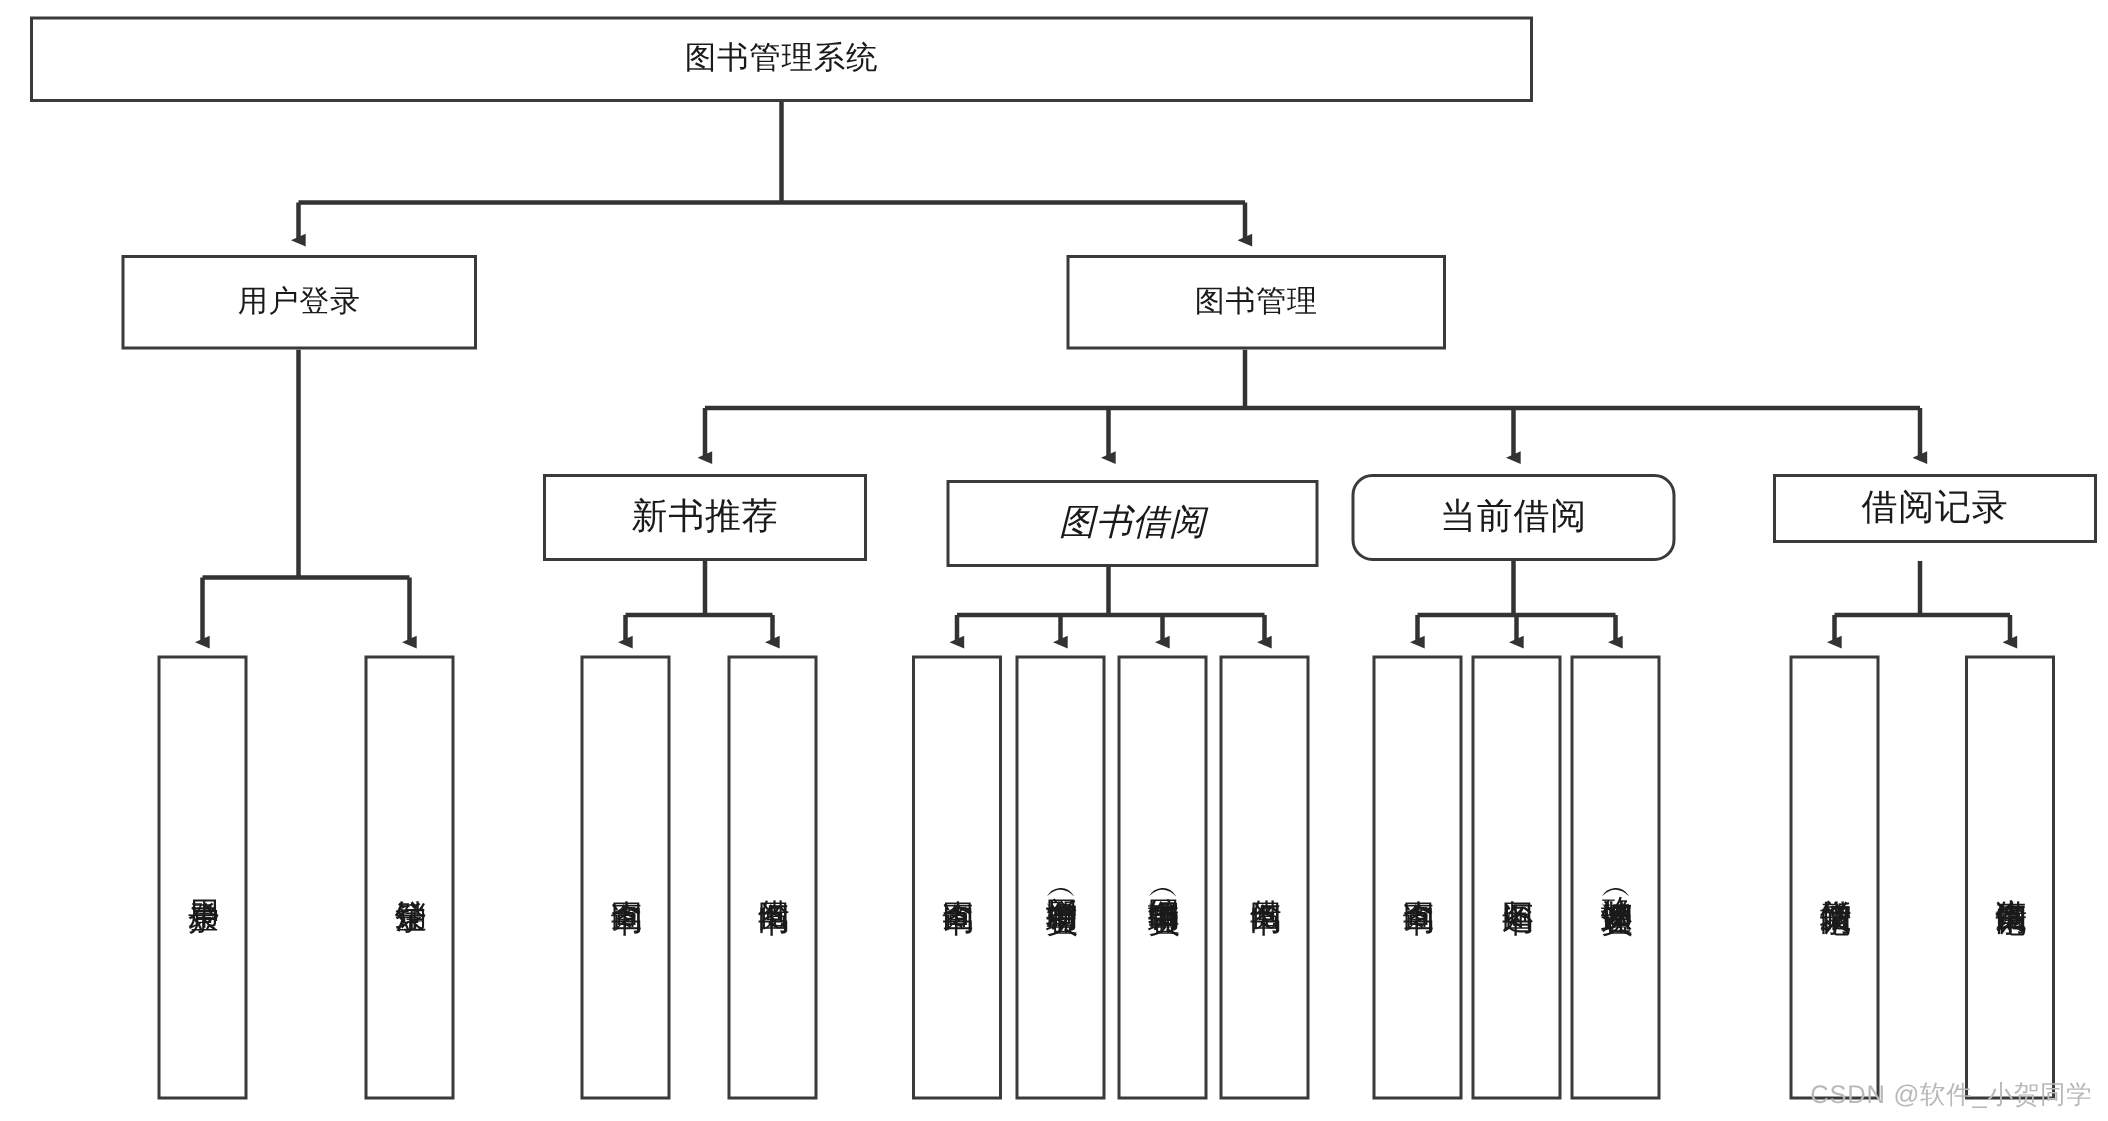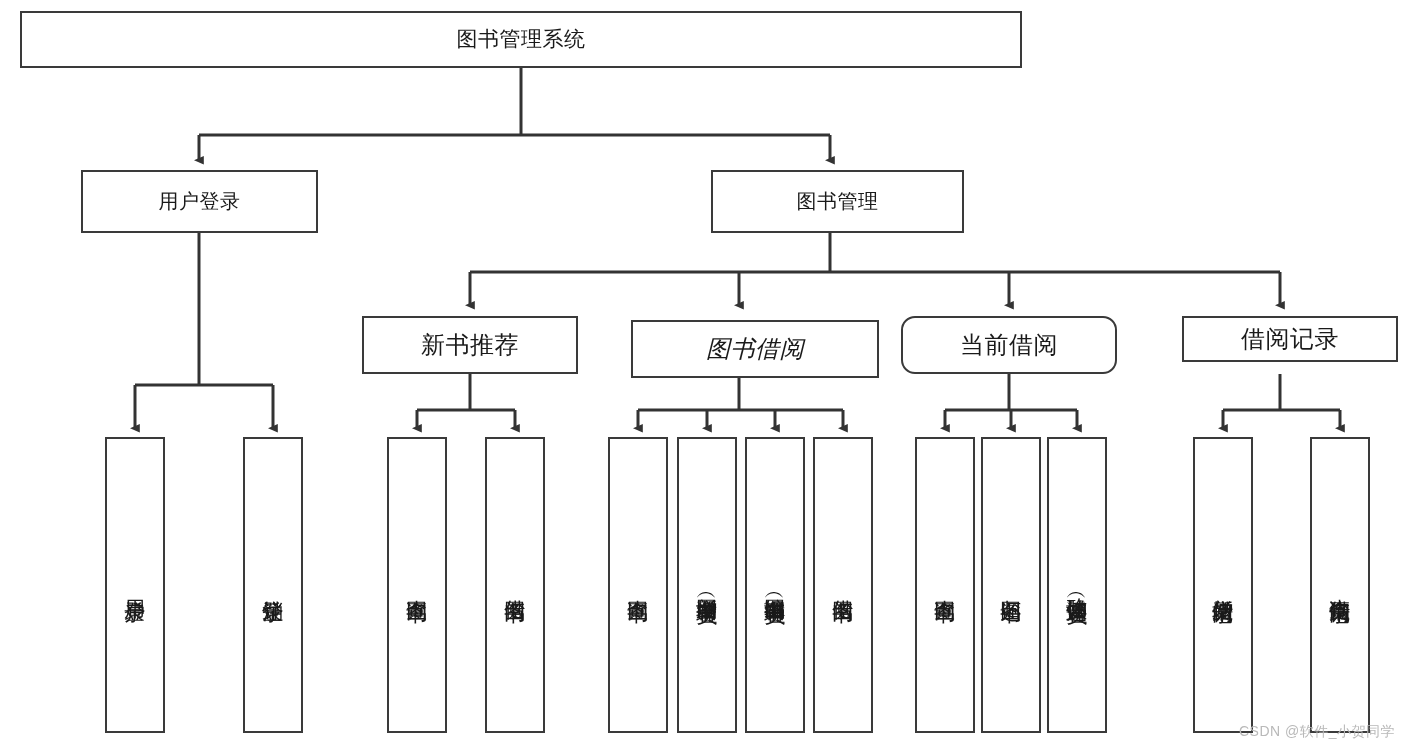--- a/index.html
+++ b/index.html
@@ -60,21 +60,21 @@
     text-orientation: upright;
     font-size: 21px;
     line-height: 1.12;
     letter-spacing: 1px;
     white-space: nowrap;
   }
   #watermark {
     position: absolute;
     right: 10px;
     bottom: 6px;
-    font-size: 14px;
+    font-size: 17px;
     color: #b9b9b9;
     letter-spacing: 0.5px;
     z-index: 5;
     user-select: none;
     white-space: nowrap;
   }
 </style>
 </head>
 <body>
 

